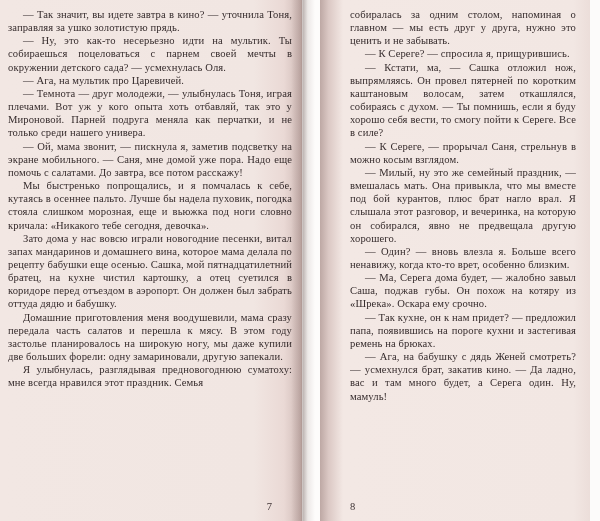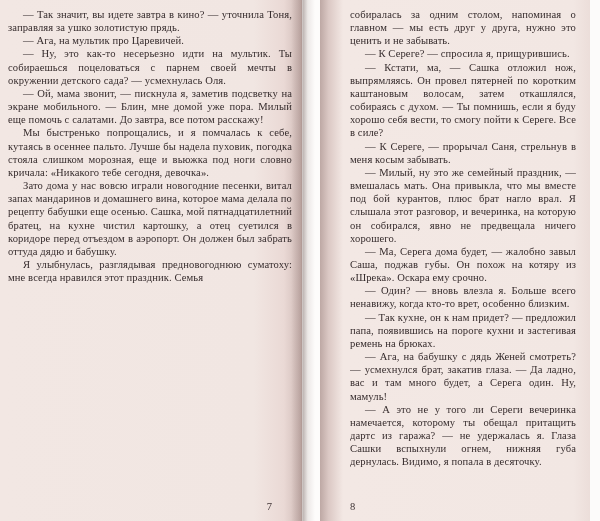--- a/index.html
+++ b/index.html
@@ -97,42 +97,43 @@
   }
 </style>
 </head>
 <body>
 
 <div class="spread">
 
   <div class="page page-left">
     <div class="text-block">
         <p class="indent" lang="ru">— Так значит, вы идете завтра в кино? — уточнила Тоня, заправляя за ушко золотистую прядь.</p>
+        <p class="indent" lang="ru">— Ну, это как-то несерьезно идти на мультик. Ты собираешься поцеловаться с парнем своей мечты в окружении детского сада? — усмехнулась Оля.</p>
         <p class="indent" lang="ru">— Ага, на мультик про Царевичей.</p>
-        <p class="indent" lang="ru">— Ну, это как-то несерьезно идти на мультик. Ты собираешься поцеловаться с парнем своей мечты в окружении детского сада? — усмехнулась Оля.</p>
-        <p class="indent" lang="ru">— Ой, мама звонит, — пискнула я, заметив подсветку на экране мобильного. — Блин, мне домой уже пора. Милый еще помочь с салатами. До завтра, все потом расскажу!</p>
+        <p class="indent" lang="ru">— Темнота — друг молодежи, — улыбнулась Тоня, играя плечами. Вот уж у кого опыта хоть отбавляй, так это у Мироновой. Парней подруга меняла как перчатки, и не только среди нашего универа.</p>
+        <p class="indent" lang="ru">— Ой, мама звонит, — пискнула я, заметив подсветку на экране мобильного. — Саня, мне домой уже пора. Надо еще помочь с салатами. До завтра, все потом расскажу!</p>
         <p class="indent" lang="ru">Мы быстренько попрощались, и я помчалась к себе, кутаясь в осеннее пальто. Лучше бы надела пуховик, погодка стояла слишком морозная, еще и вьюжка под ноги словно кричала: «Никакого тебе сегодня, девочка».</p>
         <p class="indent" lang="ru">Зато дома у нас вовсю играли новогодние песенки, витал запах мандаринов и домашнего вина, которое мама делала по рецепту бабушки еще осенью. Сашка, мой пятнадцатилетний братец, на кухне чистил картошку, а отец суетился в коридоре перед отъездом в аэропорт. Он должен был забрать оттуда дядю и бабушку.</p>
+        <p class="indent" lang="ru">Домашние приготовления меня воодушевили, мама сразу передала часть салатов и перешла к мясу. В этом году застолье планировалось на широкую ногу, мы даже купили две больших форели: одну замариновали, другую запекали.</p>
         <p class="indent" lang="ru">Я улыбнулась, разглядывая предновогоднюю суматоху: мне всегда нравился этот праздник. Семья</p>
       </div>
     <div class="page-num">7</div>
   </div>
 
   <div class="page page-right">
     <div class="text-block">
         <p class="" lang="ru">собиралась за одним столом, напоминая о главном — мы есть друг у друга, нужно это ценить и не забывать.</p>
         <p class="indent" lang="ru">— К Сереге? — спросила я, прищурившись.</p>
         <p class="indent" lang="ru">— Кстати, ма, — Сашка отложил нож, выпрямляясь. Он провел пятерней по коротким каштановым волосам, затем откашлялся, собираясь с духом. — Ты помнишь, если я буду хорошо себя вести, то смогу пойти к Сереге. Все в силе?</p>
-        <p class="indent" lang="ru">— К Сереге, — прорычал Саня, стрельнув в меня косым забывать.</p>
-        <p class="indent" lang="ru">— Милый, ну это же семейный праздник, — вмешалась мать. Она привыкла, что мы вместе под бой курантов, плюс брат нагло врал. Я слышала этот разговор, и вечеринка, на которую он собирался, явно не предвещала ничего хорошего.</p>
+        <p class="indent" lang="ru">— К Сереге, — прорычал Саня, стрельнув в можно косым взглядом.</p>
+        <p class="indent" lang="ru">— Милый, ну это же семейный праздник, — вмешалась мать. Она привыкла, что мы вместе под бой курантов, плюс брат нагло врал. Я слышала этот разговор, и вечеринка, на которую он собирался, явно не предвещала другую хорошего.</p>
+        <p class="indent" lang="ru">— Один? — вновь влезла я. Больше всего ненавижу, когда кто-то врет, особенно близким.</p>
         <p class="indent" lang="ru">— Ма, Серега дома будет, — жалобно завыл Саша, поджав губы. Он похож на котяру из «Шрека». Оскара ему срочно.</p>
-        <p class="indent" lang="ru">— Один? — вновь влезла я. Больше всего ненавижу, когда кто-то врет, особенно близким.</p>
         <p class="indent" lang="ru">— Так кухне, он к нам придет? — предложил папа, появившись на пороге кухни и застегивая ремень на брюках.</p>
-        <p class="indent" lang="ru">— Ага, на бабушку с дядь Женей смотреть? — усмехнулся брат, закатив глаза. — Да ладно, вас и там много будет, а Серега один. Ну, мамуль!</p>
-        <p class="indent" lang="ru">— А это не у того ли Сереги вечеринка намечается, которому ты обещал притащить дартс из гаража? — не удержалась я. Глаза Сашки вспыхнули огнем, нижняя губа дернулась. Видимо, я попала в десяточку.</p>
+        <p class="indent" lang="ru">— Ага, на бабушку с дядь Женей смотреть? — усмехнулся брат, закатив кино. — Да ладно, вас и там много будет, а Серега один. Ну, мамуль!</p>
       </div>
     <div class="page-num">8</div>
   </div>
 
   <div class="gutter"></div>
   <div class="edge-right"></div>
 
 </div>
 
 </body></html>

